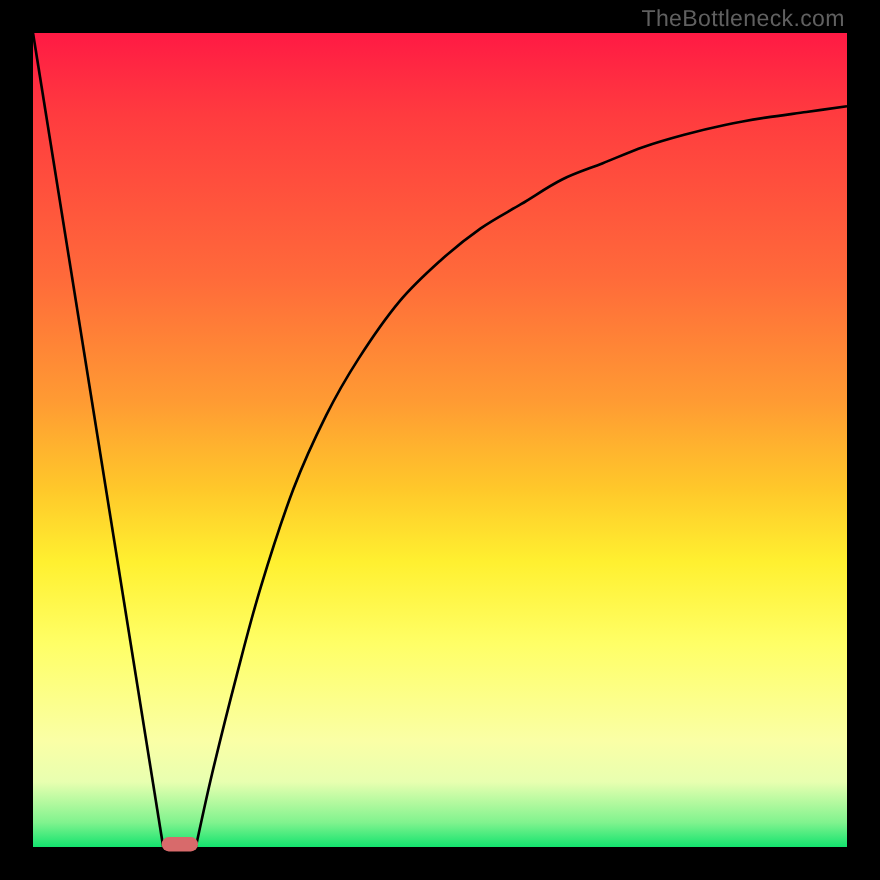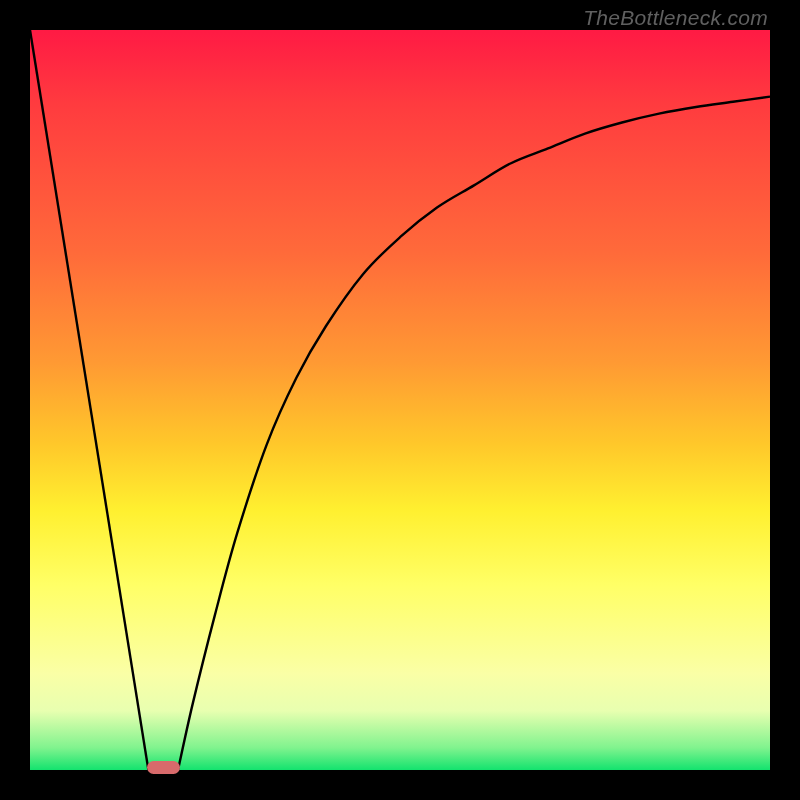--- a/index.html
+++ b/index.html
@@ -38,21 +38,20 @@
       #13e36e 100%
     );
   }
   .watermark {
     position: absolute;
     top: 6px;
     right: 32px;
     color: #606060;
     font-size: 21px;
     letter-spacing: 0.3px;
-    font-style: italic;
   }
   svg.curves {
     position: absolute;
     left: 0;
     top: 0;
     width: 740px;
     height: 740px;
     overflow: visible;
   }
   .marker {

